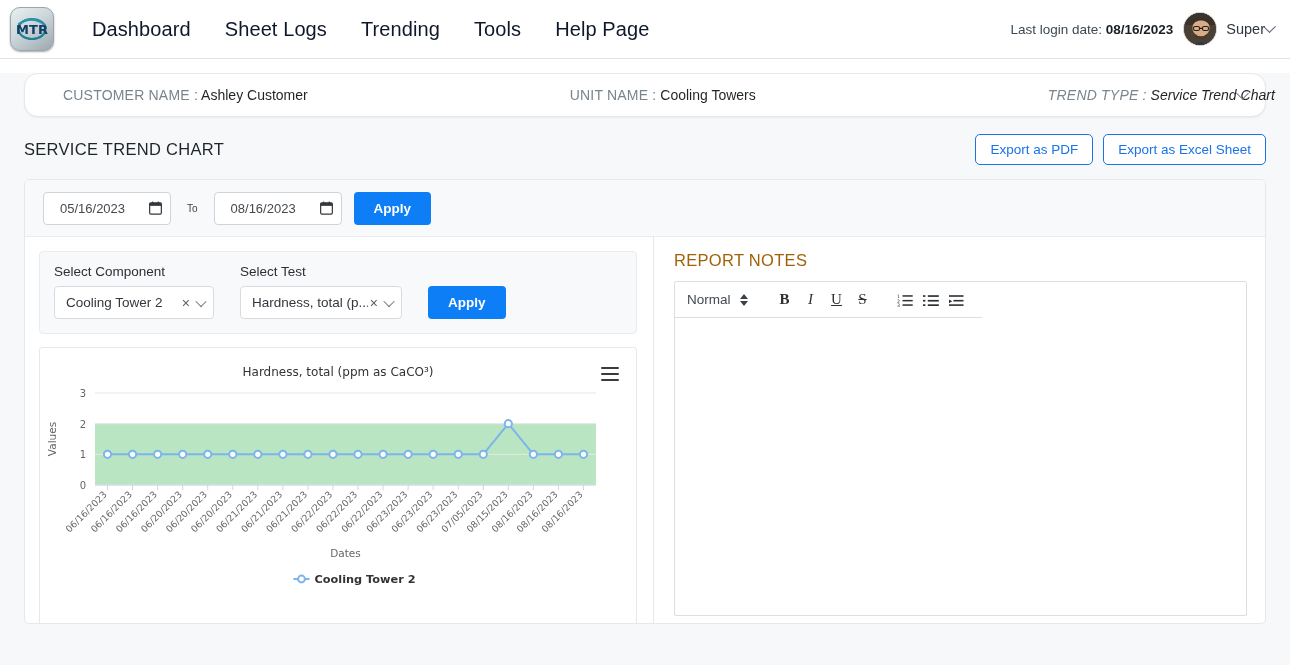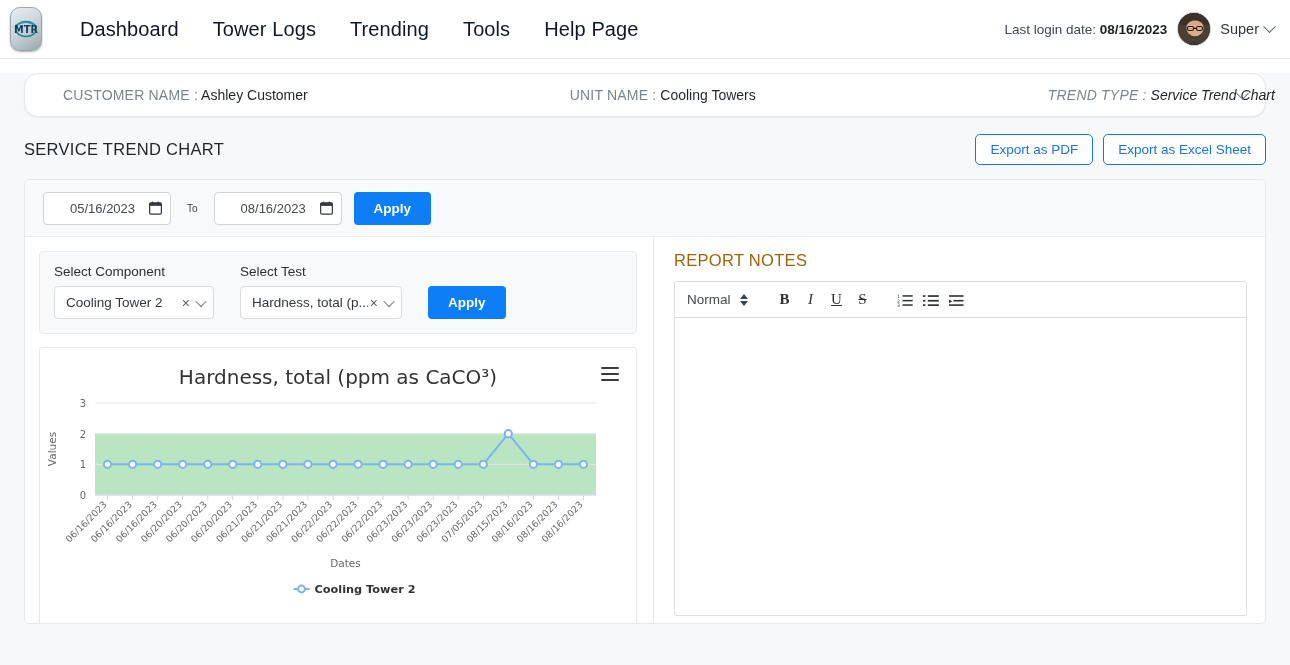--- a/index.html
+++ b/index.html
@@ -14,21 +14,21 @@
   .navbar {
     height: 59px;
     background: #ffffff;
     border-bottom: 1px solid #e3e3e3;
     display: flex;
     align-items: center;
     padding: 0 16px 0 10px;
     position: relative;
   }
   .logo {
-    width: 32px; height: 44px;
+    width: 44px; height: 44px;
     border-radius: 10px;
     background: linear-gradient(145deg, #e9eef0 0%, #cfd8dc 42%, #b7c2c6 70%, #9aa7ab 100%);
     border: 1px solid #9aa7ab;
     box-shadow: 0 1px 2px rgba(0,0,0,.35);
     display: flex; align-items: center; justify-content: center;
     position: relative; overflow: hidden;
     flex: 0 0 auto;
   }
   .logo svg { display:block; }
   .nav-links {
@@ -49,21 +49,21 @@
   .avatar {
     width: 34px; height: 34px; border-radius: 50%;
     margin-left: 10px; margin-right: 9px;
     overflow: hidden; flex: 0 0 auto;
     background: #6a5a4a; position: relative;
     border: 1px solid #d8d8d8;
   }
   .avatar svg { display: block; }
   .user-name {
     font-size: 14.5px; color: #2f3640; white-space: nowrap;
-    display: flex; align-items: center; gap: 6px; cursor: pointer;
+    display: flex; align-items: center; cursor: pointer;
   }
   .chev {
     display: inline-block; width: 9px; height: 9px;
     border-right: 1.6px solid #5c6671; border-bottom: 1.6px solid #5c6671;
     transform: rotate(45deg) translate(-2px,-2px);
   }
 
   
   .page { background: #f7f8f9; height: 606px; }
 
@@ -122,21 +122,21 @@
     border-bottom: 1px solid #e9ecef;
     display: flex; align-items: center;
     padding: 0 18px;
     gap: 12px;
   }
   .date-input {
     width: 128px; height: 33px;
     border: 1px solid #ced4da; border-radius: 4px;
     background: #fff; font-size: 13px; color: #44494e;
     display: flex; align-items: center;
-    padding: 0 8px 0 26px; cursor: pointer;
+    padding: 0 8px 0 16px; cursor: pointer;
   }
   .date-input .dval { flex: 1; }
   .cal-ico { width: 13px; height: 14px; flex: 0 0 auto; }
   .to-lbl { font-size: 10px; color: #3d4248; margin: 0 4px; }
   .btn-primary {
     background: #0d7ef5; color: #fff; border: none; border-radius: 4px;
     font-size: 13.5px; font-weight: 700; padding: 9px 20px;
     cursor: pointer; font-family: "Liberation Sans", sans-serif;
   }
 
@@ -179,21 +179,21 @@
   .chart-card {
     margin: 13px 16px 0 14px;
     border: 1px solid #e6e8ea;
     border-radius: 3px;
     height: 306px;
     position: relative;
     background: #fff;
   }
   .chart-title {
     text-align: center;
-    font-size: 20px;
+    font-size: 12px;
     color: #333333;
     padding-top: 17px;
     font-family: "DejaVu Sans", sans-serif;
   }
   .hamburger {
     position: absolute; right: 17px; top: 19px;
     width: 18px; cursor: pointer;
   }
   .hamburger span {
     display: block; height: 2.4px; background: #3b3b3b;
@@ -203,21 +203,21 @@
 
   
   .notes-title {
     font-size: 16.5px; color: #a16207; letter-spacing: .3px;
     margin-bottom: 11px;
   }
   .editor {
     border: 1px solid #dcdfe2;
     border-radius: 2px;
     height: 335px;
-    display: flex; flex-direction: column;
+    display: flex; flex-direction: row;
     background: #fff;
   }
   .editor-toolbar {
     height: 36px;
     border-bottom: 1px solid #dcdfe2;
     display: flex; align-items: center;
     padding: 0 12px; gap: 0;
   }
   .fmt-select {
     display: flex; align-items: center; gap: 9px;
@@ -252,21 +252,21 @@
   <div class="logo">
     <svg width="40" height="40" viewBox="0 0 40 40">
       <ellipse cx="20" cy="20" rx="13.5" ry="10" fill="none" stroke="#1f7f96" stroke-width="2.2"></ellipse>
       <path d="M7 15 Q20 6 33 16" fill="none" stroke="#2a93ad" stroke-width="2.2" stroke-linecap="round"></path>
       <text x="20" y="25" text-anchor="middle" font-family="DejaVu Sans, sans-serif" font-size="13" font-weight="bold" fill="#123f63">MTR</text>
     </svg>
   </div>
 
   <div class="nav-links">
     <a class="nav-link">Dashboard</a>
-    <a class="nav-link">Tower Logs</a>
+    <a class="nav-link">Sheet Logs</a>
     <a class="nav-link">Trending</a>
     <a class="nav-link">Tools</a>
     <a class="nav-link">Help Page</a>
   </div>
 
   <div class="nav-right">
     <div class="last-login">
       <span>Last login date:</span>
       <b>08/16/2023</b>
     </div>

